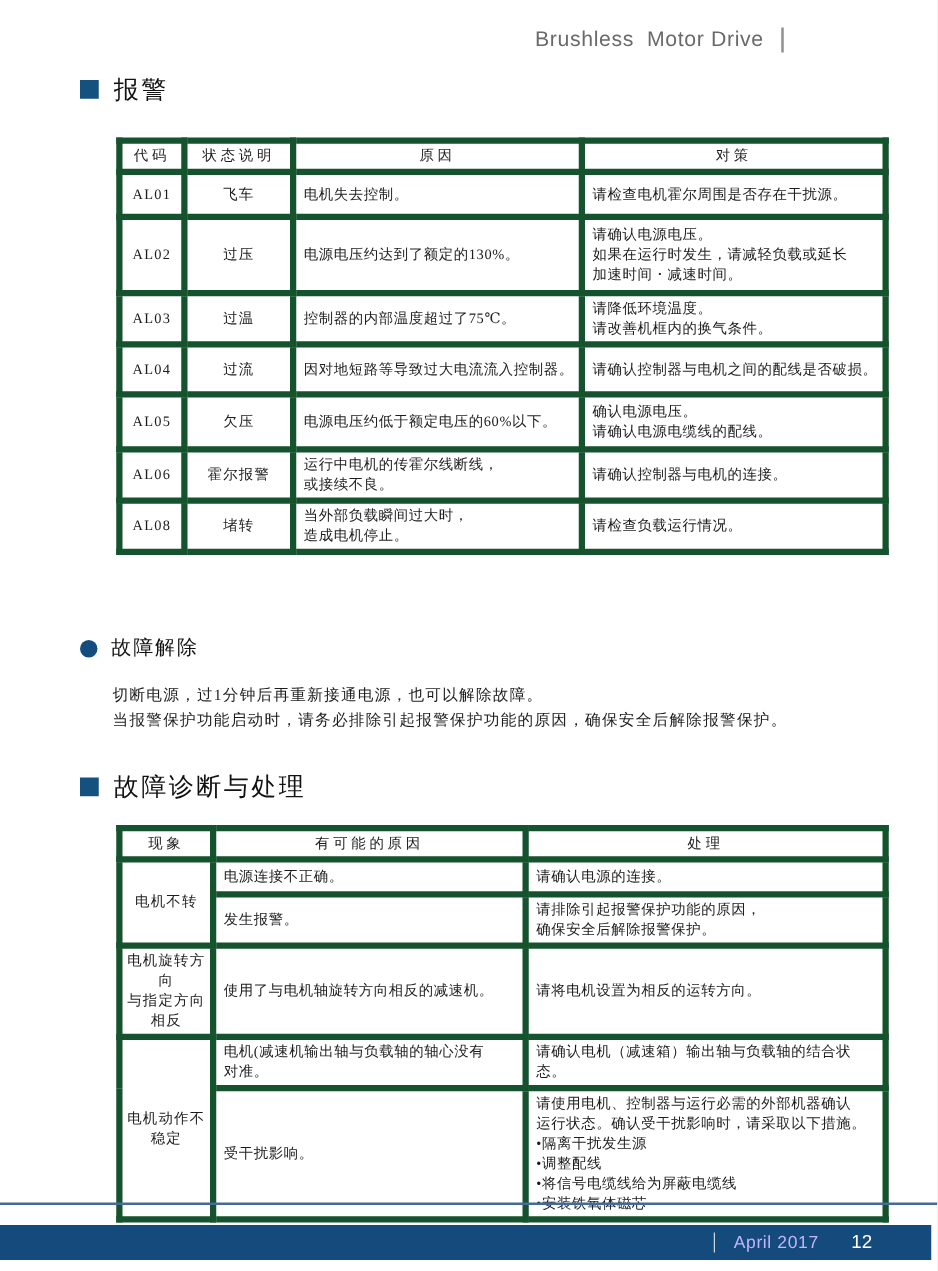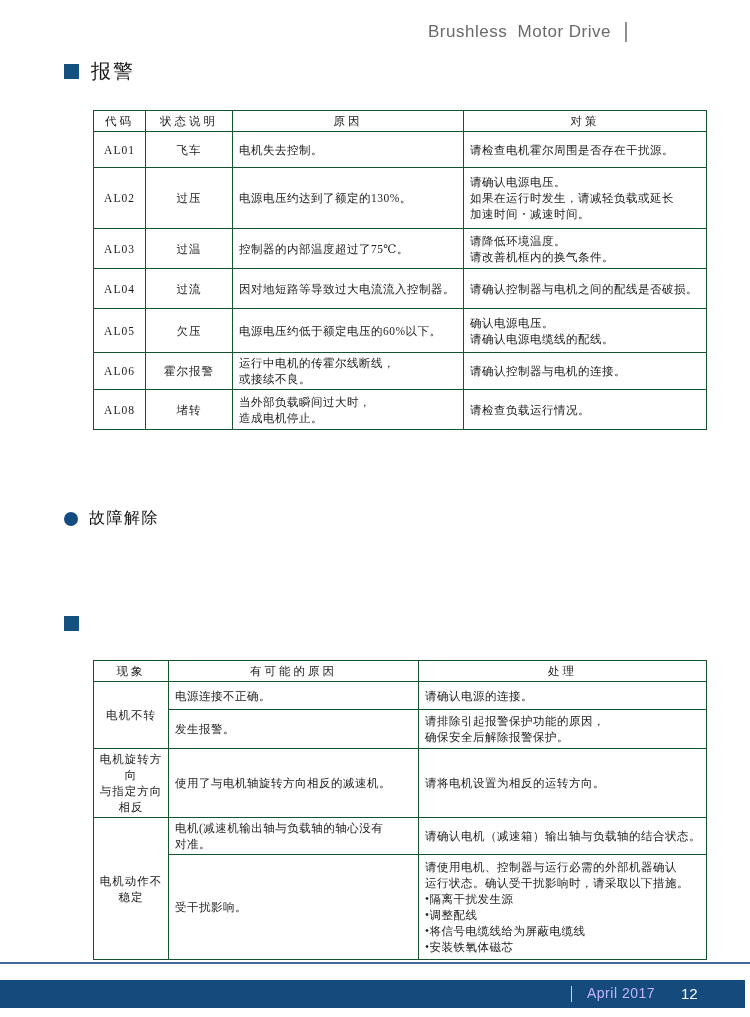--- a/index.html
+++ b/index.html
@@ -16,21 +16,21 @@
   .section-heading{position:absolute;left:64px;display:flex;align-items:center;
                    font-family:"DejaVu Sans","Liberation Sans",sans-serif;font-weight:normal;color:#121212;}
   .sq-bullet{width:15px;height:15px;background:#15517F;flex:0 0 auto;}
   .dot-bullet{width:14px;height:14px;border-radius:50%;background:#134C7E;flex:0 0 auto;}
   .h1 .h-text{font-size:20px;letter-spacing:2px;margin-left:12px;}
   .h2 .h-text{font-size:16px;letter-spacing:1.5px;margin-left:11px;}
 
   
   .tbl{position:absolute;left:93px;border-collapse:collapse;table-layout:fixed;width:613px;
        font-size:11.5px;line-height:16px;letter-spacing:.5px;color:#1c1c1c;}
-  .tbl td,.tbl th{border:1px solid #14532d;font-weight:normal;vertical-align:middle;
+  .tbl td,.tbl th{border:5px solid #14532d;font-weight:normal;vertical-align:middle;
                   white-space:pre-line;overflow:hidden;padding:2px 3px;}
   .tbl th{letter-spacing:3px;text-align:center;}
   .tbl td.c{text-align:center;letter-spacing:1px;}
   .tbl td.l{text-align:left;padding:2px 3px 2px 6px;}
   .tbl1{top:110px;}
   .tbl2{top:660px;}
 
   
   .para{position:absolute;left:90px;top:546px;width:630px;font-size:12.5px;line-height:20px;
         letter-spacing:1px;white-space:pre-line;color:#1c1c1c;}
@@ -121,23 +121,26 @@
 造成电机停止。</td>
       <td class="l">请检查负载运行情况。</td>
     </tr>
   </tbody>
     </table>
 
   <div class="section-heading h2" style="top:508px">
     <span class="dot-bullet"></span>
     <span class="h-text">故障解除</span>
   </div>
+  <div class="para">切断电源，过1分钟后再重新接通电源，也可以解除故障。
+当报警保护功能启动时，请务必排除引起报警保护功能的原因，确保安全后解除报警保护。</div>
 
   <div class="section-heading h1" style="top:616px">
     <span class="sq-bullet"></span>
+    <span class="h-text">故障诊断与处理</span>
   </div>
 
   <table class="tbl tbl2">
     <colgroup>
         <col style="width:75px">
         <col style="width:250px">
         <col style="width:288px">
       </colgroup>
     <tbody>
         <tr style="height:20px">

